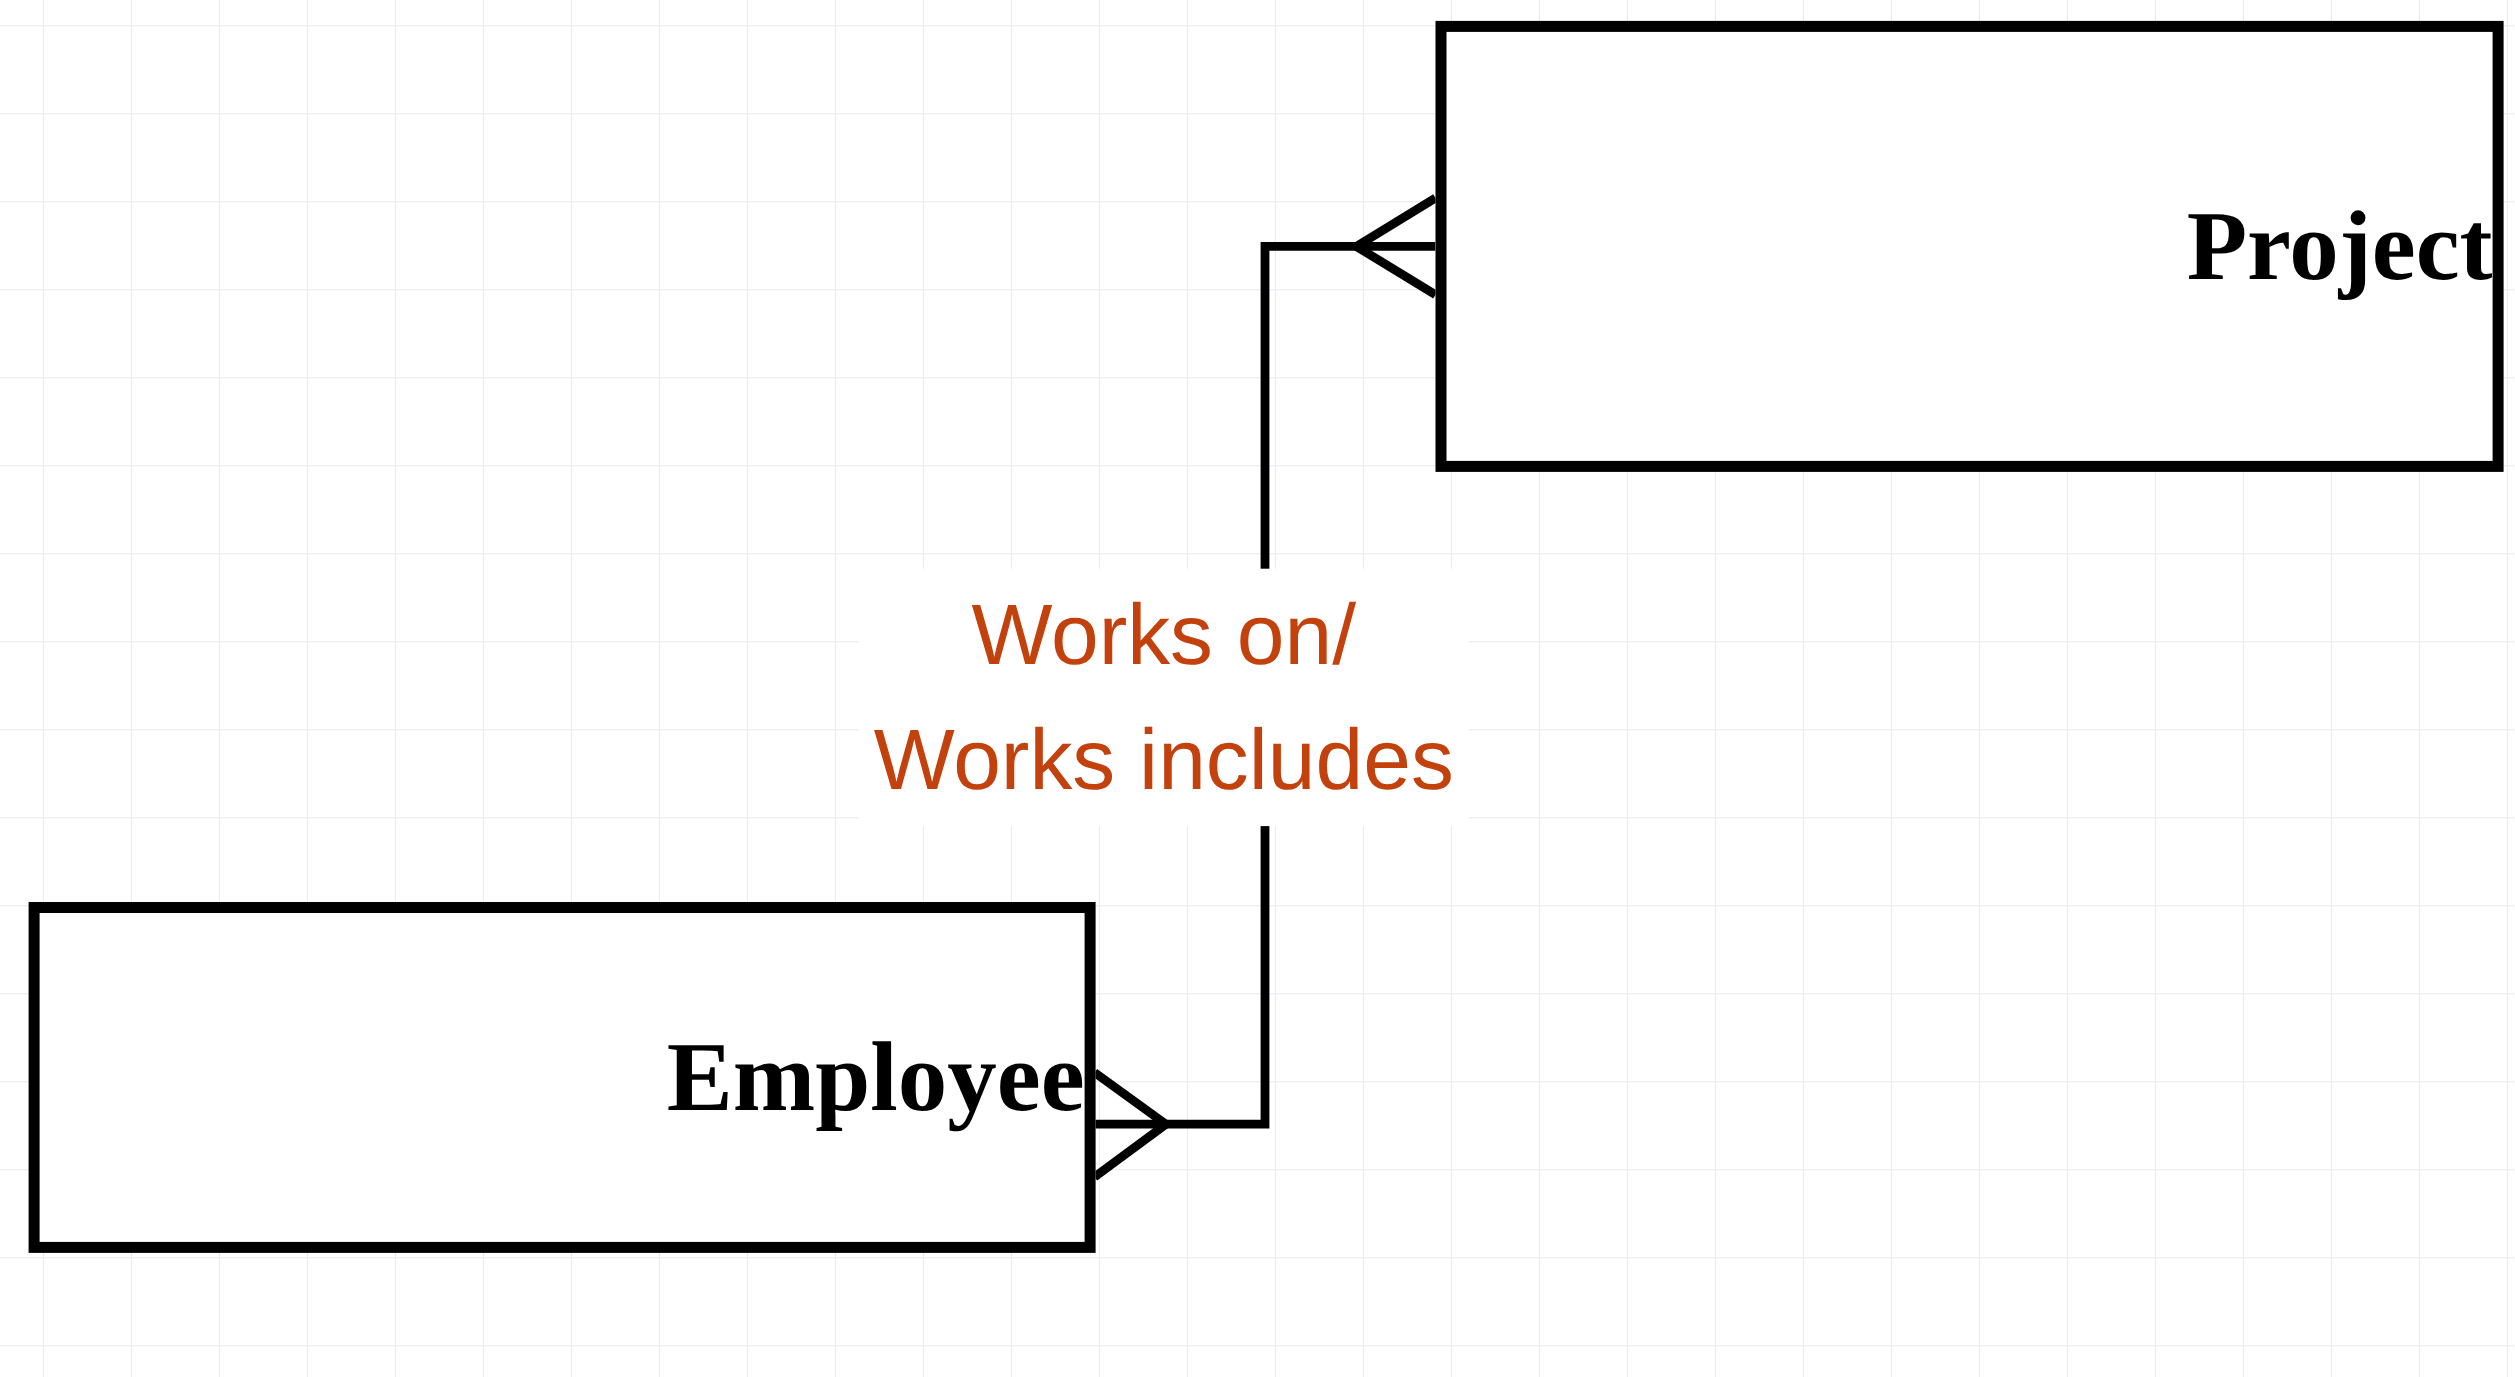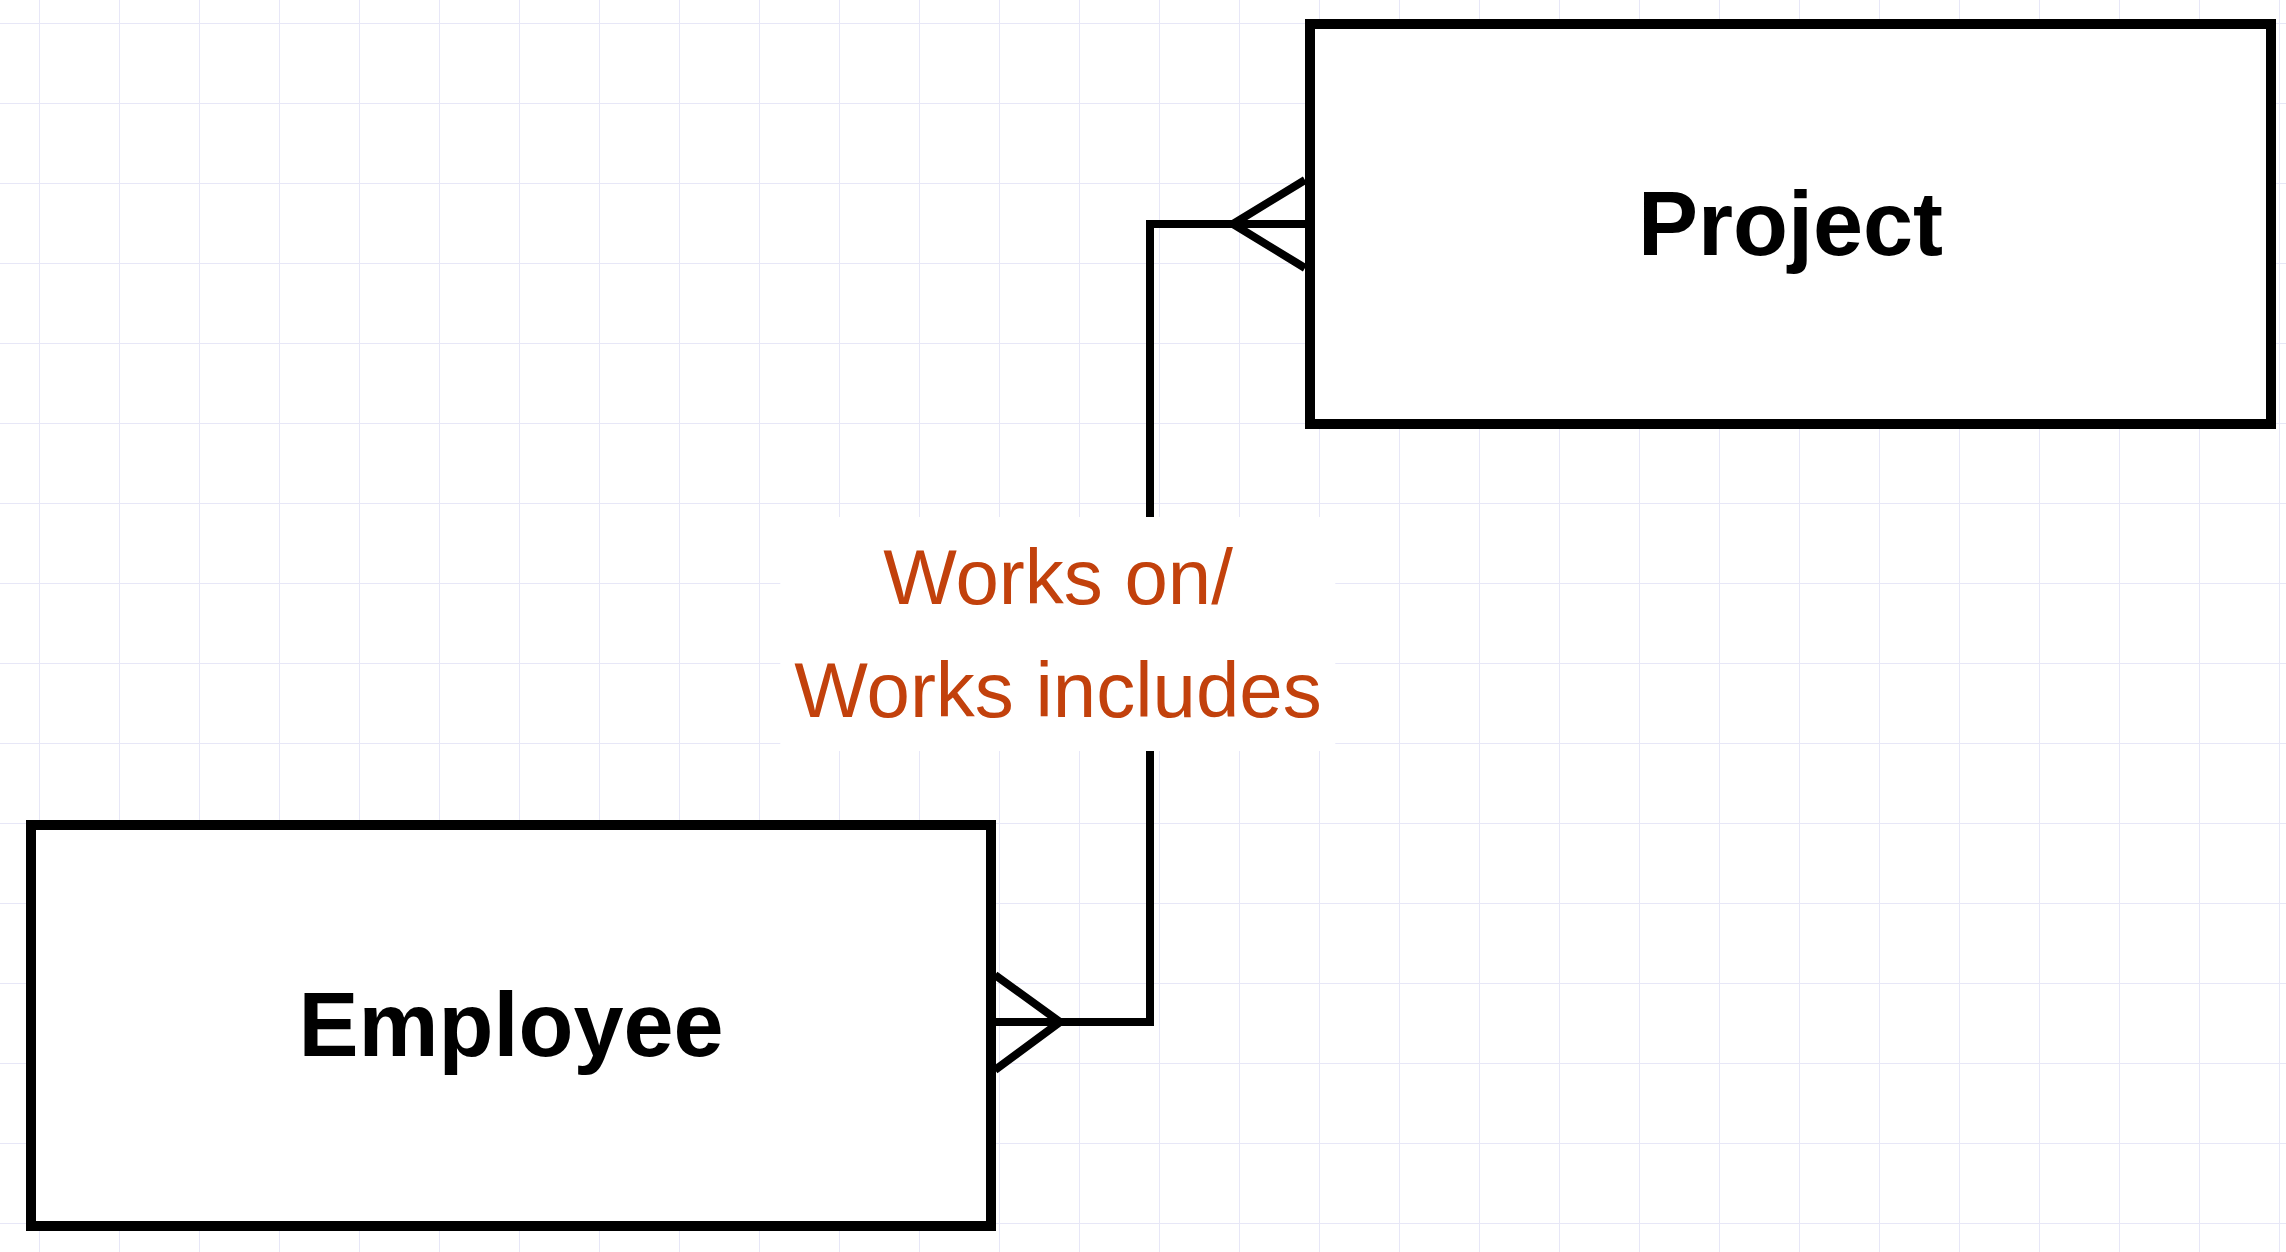--- a/index.html
+++ b/index.html
@@ -32,33 +32,34 @@
     stroke: #000000;
     stroke-width: 8;
   }
   .entity {
     position: absolute;
     box-sizing: border-box;
     background: #ffffff;
     border: 10px solid #000000;
     display: flex;
     align-items: center;
-    justify-content: center;
+    justify-content: flex-end;
+    font-family: Liberation Serif, serif;
   }
   .entity-project {
     left: 1305px;
     top: 19px;
     width: 971px;
     height: 410px;
   }
   .entity-employee {
     left: 26px;
     top: 820px;
     width: 970px;
-    height: 411px;
+    height: 319px;
   }
   .entity-label {
     font-size: 90px;
     font-weight: 700;
     color: #000000;
     white-space: nowrap;
   }
   .edge-label {
     position: absolute;
     left: 1058px;

